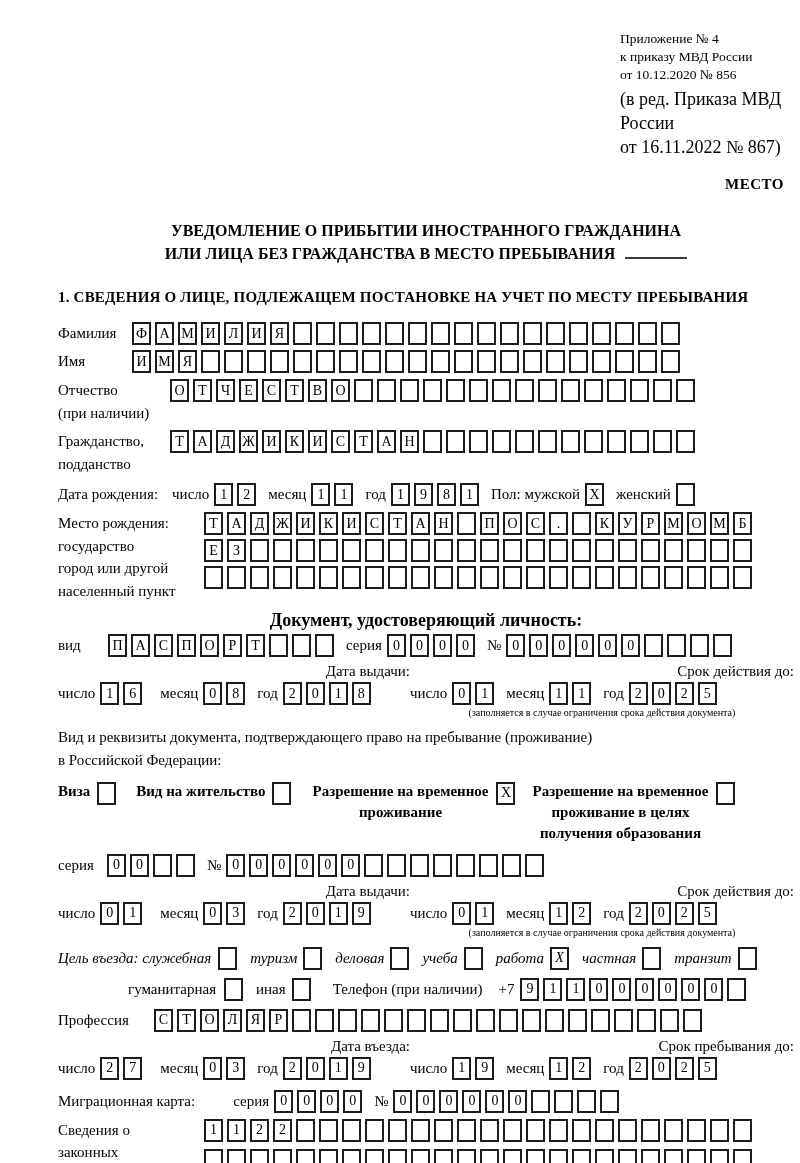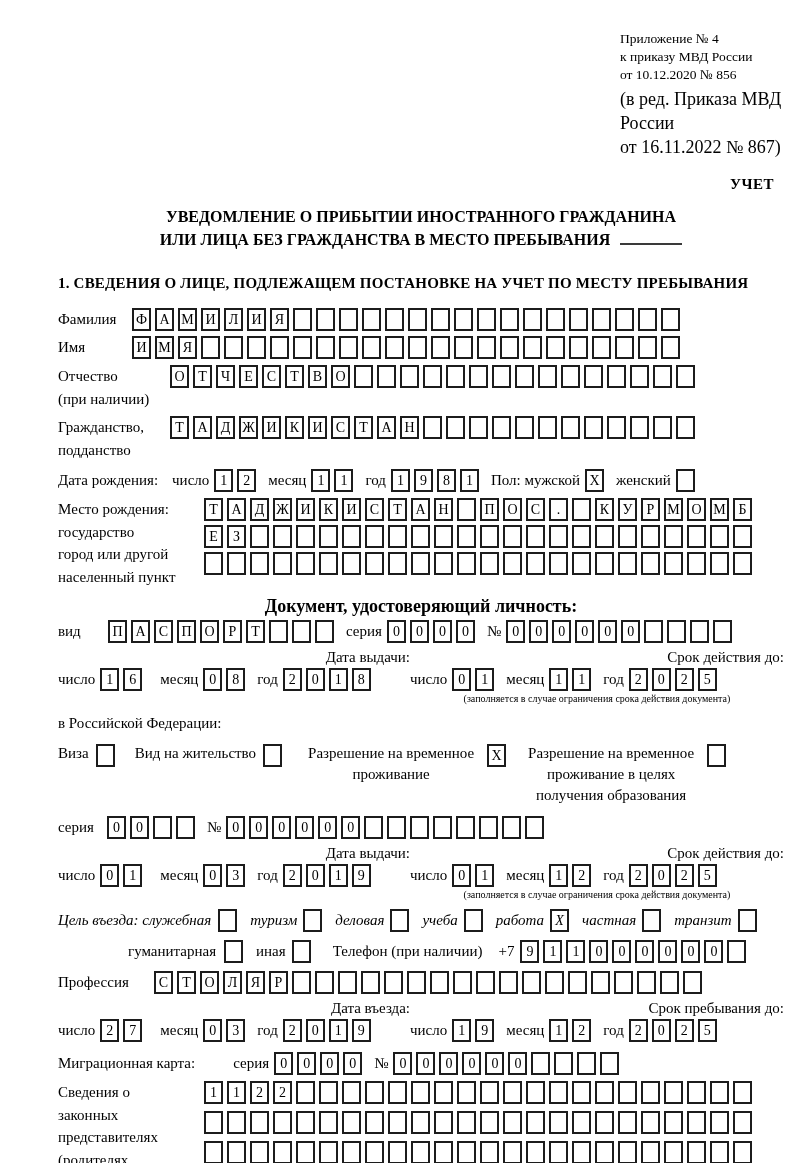--- a/index.html
+++ b/index.html
@@ -1,29 +1,29 @@
 <!DOCTYPE html>
 <html><head>
 <meta charset="utf-8">
 <style>
   * { margin:0; padding:0; box-sizing:border-box; }
   html,body { background:#fff; }
   body {
     width:800px; height:1163px; overflow:hidden;
     font-family:"Liberation Serif", serif; color:#000; font-size:15px;
   }
-  .page { width:800px; height:1163px; padding:30px 16px 10px 58px; position:relative; }
+  .page { width:800px; height:1163px; padding:30px 6px 10px 58px; position:relative; }
 
   
   .appendix { margin-left:562px; font-size:13.5px; line-height:1.32; }
   .appendix .amend { margin-top:5px; font-size:18px; }
   .form-word { text-align:right; margin-right:10px; margin-top:16px; font-weight:bold; font-size:15px; letter-spacing:.5px; }
 
   
-  .title { text-align:center; font-weight:bold; font-size:16px; margin-top:12px; line-height:1.45; }
+  .title { text-align:center; font-weight:bold; font-size:16px; margin-top:26px; line-height:1.45; }
   .title-underline { display:inline-block; width:62px; border-bottom:2.5px solid #3a3a3a; margin-left:10px; vertical-align:baseline; }
   .section-heading { font-weight:bold; font-size:15px; margin-top:24px; letter-spacing:.2px; }
 
   
   .row { display:flex; align-items:center; margin-top:5px; }
   .row.tight { margin-top:3px; }
   .lbl { flex:0 0 auto; }
   .w74  { width:74px; }
   .w112 { width:112px; }
   .w146 { width:146px; }
@@ -56,21 +56,21 @@
   .date-col-r { flex:1; }
   .date-head { text-align:right; margin-bottom:2px; }
   .date-row { display:flex; align-items:center; }
   .date-note { font-size:10px; text-align:center; margin-top:2px; white-space:nowrap; }
 
   
   .res-lines { margin-top:8px; line-height:1.55; }
   .opts { display:flex; align-items:flex-start; margin-top:8px; }
   .opt { display:flex; align-items:flex-start; }
   .opt .cells { margin-left:7px; margin-top:1px; }
-  .opt-label { line-height:21px; }
+  .opt-label { line-height:21px;font-weight:bold; }
   .opt-label.center { text-align:center; }
   .w-opt { width:178px; }
   .ml12 { margin-left:12px; }
   .ml16 { margin-left:16px; }
 
   
   .purpose .sub { margin:0 4px 0 9px; }
   .purpose .cells { margin-left:2px; }
   .indent70 { margin-left:70px; }
 </style>
@@ -82,21 +82,21 @@
   <div class="appendix">
     <div>Приложение № 4</div>
     <div>к приказу МВД России</div>
     <div>от 10.12.2020 № 856</div>
     <div class="amend">
       <div>(в ред. Приказа МВД России</div>
       <div>от 16.11.2022 № 867)</div>
     </div>
   </div>
 
-  <div class="form-word">УЧЕТ</div>
+  <div class="form-word">МЕСТО</div>
 
   <div class="title">
     <div>УВЕДОМЛЕНИЕ О ПРИБЫТИИ ИНОСТРАННОГО ГРАЖДАНИНА</div>
     <div>
       <span>ИЛИ ЛИЦА БЕЗ ГРАЖДАНСТВА В МЕСТО ПРЕБЫВАНИЯ</span><span class="title-underline"></span>
     </div>
   </div>
 
   <div class="section-heading">1. СВЕДЕНИЯ О ЛИЦЕ, ПОДЛЕЖАЩЕМ ПОСТАНОВКЕ НА УЧЕТ ПО МЕСТУ ПРЕБЫВАНИЯ</div>
 
@@ -426,20 +426,21 @@
             <span class="cell">0</span>
             <span class="cell">2</span>
             <span class="cell">5</span>
           </span>
       </div>
       <div class="date-note">(заполняется в случае ограничения срока действия документа)</div>
     </div>
   </div>
 
   <div class="res-lines">
+    <div>Вид и реквизиты документа, подтверждающего право на пребывание (проживание)</div>
     <div>в Российской Федерации:</div>
   </div>
 
   <div class="opts">
     <div class="opt">
       <span class="opt-label">Виза</span>
       <span class="cells">
           <span class="cell"></span>
         </span>
     </div>

